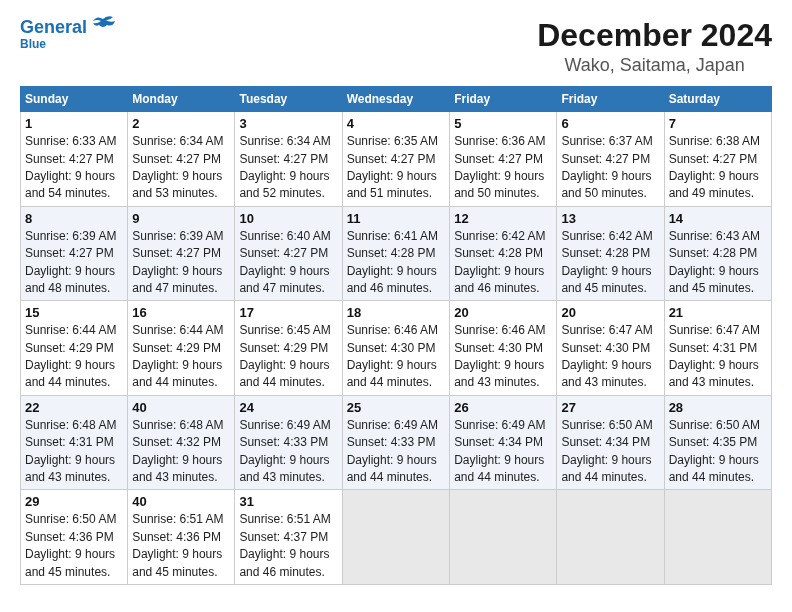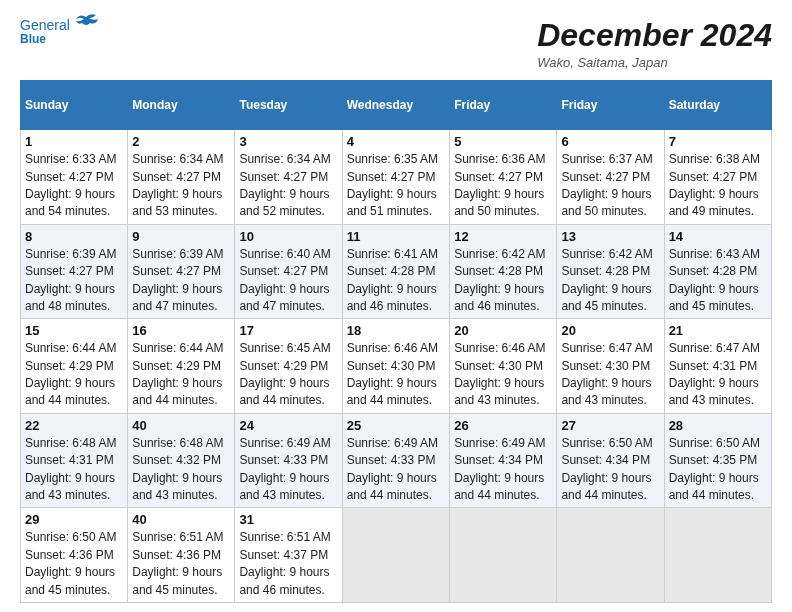--- a/index.html
+++ b/index.html
@@ -21,47 +21,47 @@
       justify-content: space-between;
       align-items: flex-start;
       margin-bottom: 10px;
     }
     .logo {
       display: flex;
       flex-direction: column;
       align-items: flex-start;
     }
     .logo-text {
-      font-size: 14px;
-      font-weight: normal;
+      font-size: 18px;
+      font-weight: bold;
       color: #1a1a1a;
       line-height: 1.1;
     }
     .logo-text span { color: #1a6fb5; }
-    .title-block { text-align: left; font-style: italic; }
+    .title-block { text-align: center; }
     .month-title {
       font-size: 32px;
       font-weight: bold;
       color: #1a1a1a;
       line-height: 1.1;
     }
     .location {
-      font-size: 13px;
+      font-size: 18px;
       color: #555;
       margin-top: 2px;
     }
     .calendar {
       width: 100%;
       border-collapse: collapse;
       font-size: 10.5px;
     }
     .calendar th {
       background: #2e75b6;
       color: #fff;
-      padding: 17px 4px;
+      padding: 5px 4px;
       text-align: left;
       font-weight: bold;
       font-size: 12px;
       border: 1px solid #2e75b6;
     }
     .calendar td {
       border: 1px solid #ccc;
       vertical-align: top;
       padding: 4px 4px 3px 4px;
       width: 108px;

